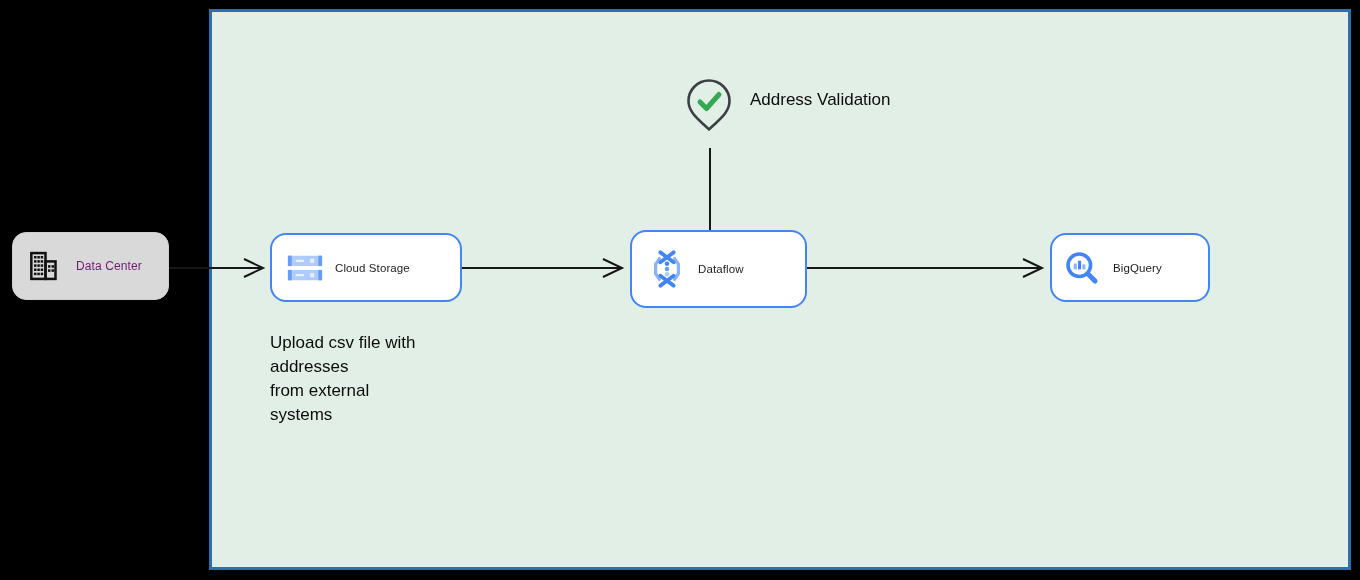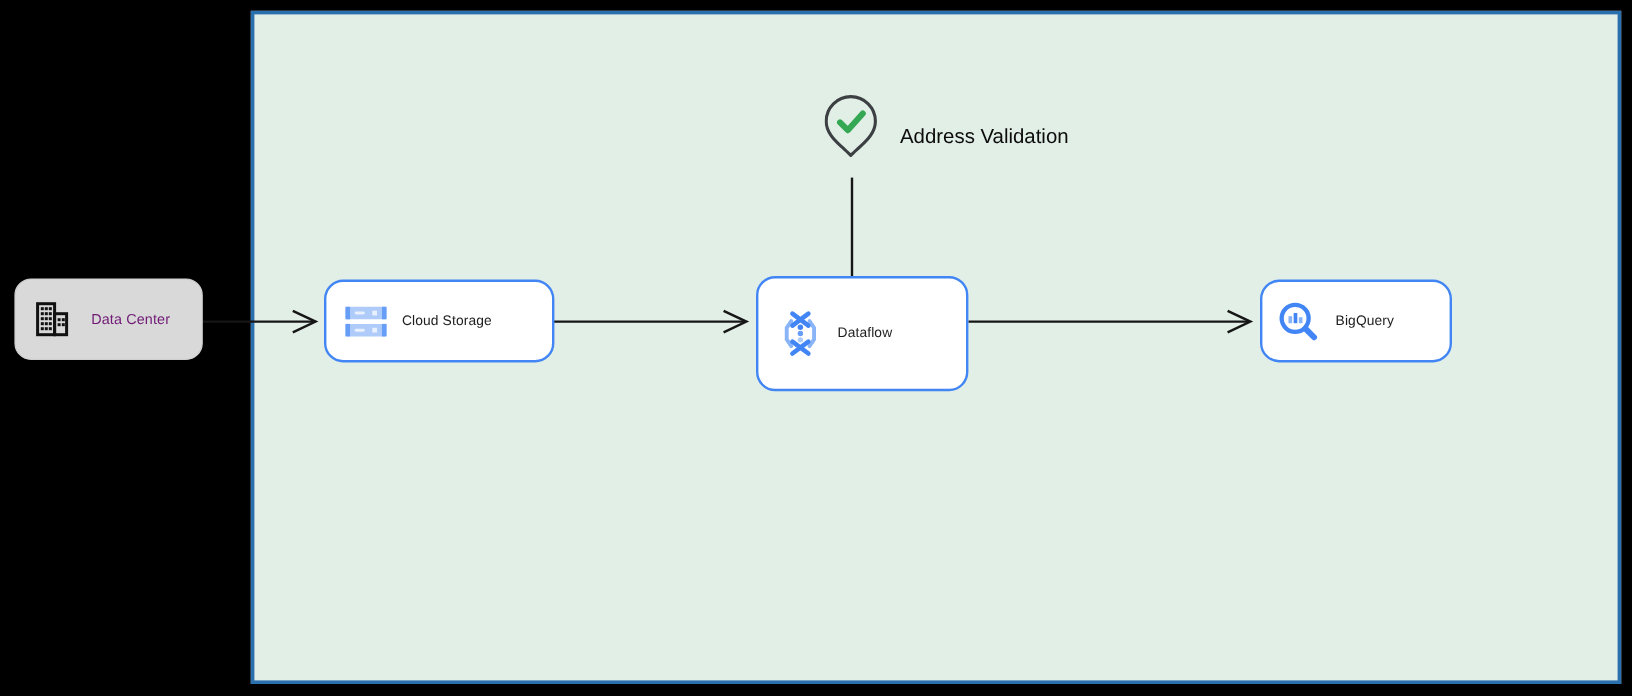--- a/index.html
+++ b/index.html
@@ -26,32 +26,32 @@
     left:12px; top:232px; width:157px; height:68px;
     background:#d9d9d9; border:1px solid #cfcfcf; border-radius:14px;
   }
   .node-datacenter .icon { margin-left:15px; }
   .node-datacenter .label { margin-left:18px; font-size:12px; color:#701a75; }
 
   .node-cloudstorage { left:270px; top:233px; width:192px; height:69px; }
   .node-cloudstorage .icon { margin-left:14px; }
   .node-cloudstorage .label { margin-left:11px; }
 
-  .node-dataflow { left:630px; top:230px; width:177px; height:96px; }
+  .node-dataflow { left:630px; top:230px; width:177px; height:78px; }
   .node-dataflow .icon { margin-left:16px; }
   .node-dataflow .label { margin-left:12px; }
 
   .node-bigquery { left:1050px; top:233px; width:160px; height:69px; }
   .node-bigquery .icon { margin-left:12px; }
   .node-bigquery .label { margin-left:13px;text-align:right; }
 
   .pin { position:absolute; left:687px; top:79px; z-index:2; }
 
   .caption { position:absolute; z-index:2; font-size:17px; line-height:24px; color:#0c0c0c; }
-  .caption-validation { left:750px; top:88px; line-height:23px;margin-top:14px; }
+  .caption-validation { left:750px; top:88px; line-height:23px; }
   .caption-upload  { left:270px; top:331px; }
   .caption-process { left:569px; top:331px; }
   .caption-store   { left:988px; top:331px; }
   .caption span { display:block; }
 </style>
 </head>
 <body>
 
 <div class="stage">
 
@@ -160,16 +160,22 @@
     <svg viewBox="0 0 44 52" width="44" height="52">
       <path d="M22 1.5 C10.7 1.5 1.5 10.7 1.5 22 C1.5 31 8 37.5 14 43 C17 45.8 20 48.3 22 50.5 C24 48.3 27 45.8 30 43 C36 37.5 42.5 31 42.5 22 C42.5 10.7 33.3 1.5 22 1.5 Z" fill="none" stroke="#3c4043" stroke-width="2.6" stroke-linejoin="round"></path>
       <path d="M13 23 L19.5 29.5 L32 15.5" fill="none" stroke="#34a853" stroke-width="5" stroke-linecap="round" stroke-linejoin="round"></path>
     </svg>
   </div>
 
   <div class="caption caption-validation">
     <span>Address Validation</span>
   </div>
 
+  <div class="caption caption-upload">
+    <span>Upload csv file with</span>
+    <span>addresses</span>
+    <span>from external</span>
+    <span>systems</span>
+  </div>
 
 
 
 </div>
 
 </body></html>

